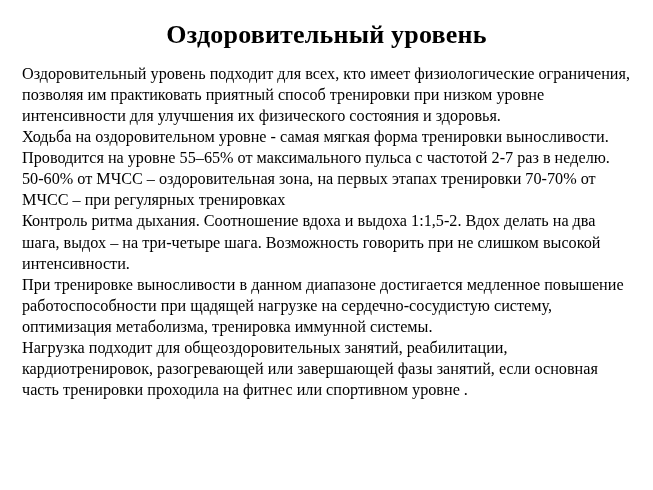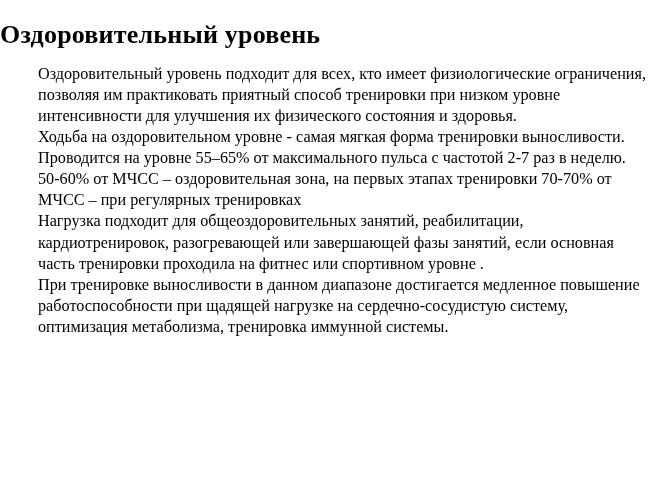--- a/index.html
+++ b/index.html
@@ -18,31 +18,31 @@
     position: relative;
     width: 653px;
     height: 490px;
     box-sizing: border-box;
   }
   .title {
     position: absolute;
     top: 20px;
     left: 0;
     width: 653px;
-    text-align: left;
+    text-align: center;
     font-family: "Liberation Serif", serif;
     font-size: 26px;
     font-weight: bold;
     letter-spacing: 0.2px;
     color: #000000;
   }
   .body-text {
     position: absolute;
     top: 64px;
-    left: 38px;
+    left: 22px;
     width: 614px;
     font-size: 16.2px;
     line-height: 1.30;
     color: #000000;
     text-align: left;
   }
   .para {
     margin: 0 0 0 0;
   }
   .para + .para {
@@ -54,17 +54,18 @@
 <body>
 
 <div class="slide">
 
   <div class="title">Оздоровительный уровень</div>
 
   <div class="body-text">
     <p class="para">Оздоровительный уровень подходит для всех, кто имеет физиологические ограничения, позволяя им практиковать приятный способ тренировки при низком уровне интенсивности для улучшения их физического состояния и здоровья.</p>
     <p class="para">Ходьба на оздоровительном уровне - самая мягкая форма тренировки выносливости.  Проводится на уровне 55–65% от максимального пульса с частотой 2-7 раз в неделю.</p>
     <p class="para">50-60% от МЧСС – оздоровительная зона, на первых этапах тренировки 70-70% от МЧСС – при регулярных тренировках</p>
+    <p class="para">Контроль ритма дыхания. Соотношение вдоха и выдоха  1:1,5-2. Вдох делать на два шага, выдох – на три-четыре шага. Возможность говорить при не слишком высокой интенсивности.</p>
+    <p class="para">При тренировке выносливости в данном диапазоне достигается медленное повышение работоспособности при щадящей нагрузке на сердечно-сосудистую систему, оптимизация метаболизма, тренировка иммунной системы.</p>
     <p class="para">Нагрузка подходит для общеоздоровительных занятий, реабилитации, кардиотренировок, разогревающей или завершающей фазы занятий, если основная часть тренировки проходила на фитнес или спортивном уровне .</p>
-    <p class="para">При тренировке выносливости в данном диапазоне достигается медленное повышение работоспособности при щадящей нагрузке на сердечно-сосудистую систему, оптимизация метаболизма, тренировка иммунной системы.</p>
   </div>
 
 </div>
 
 </body></html>

